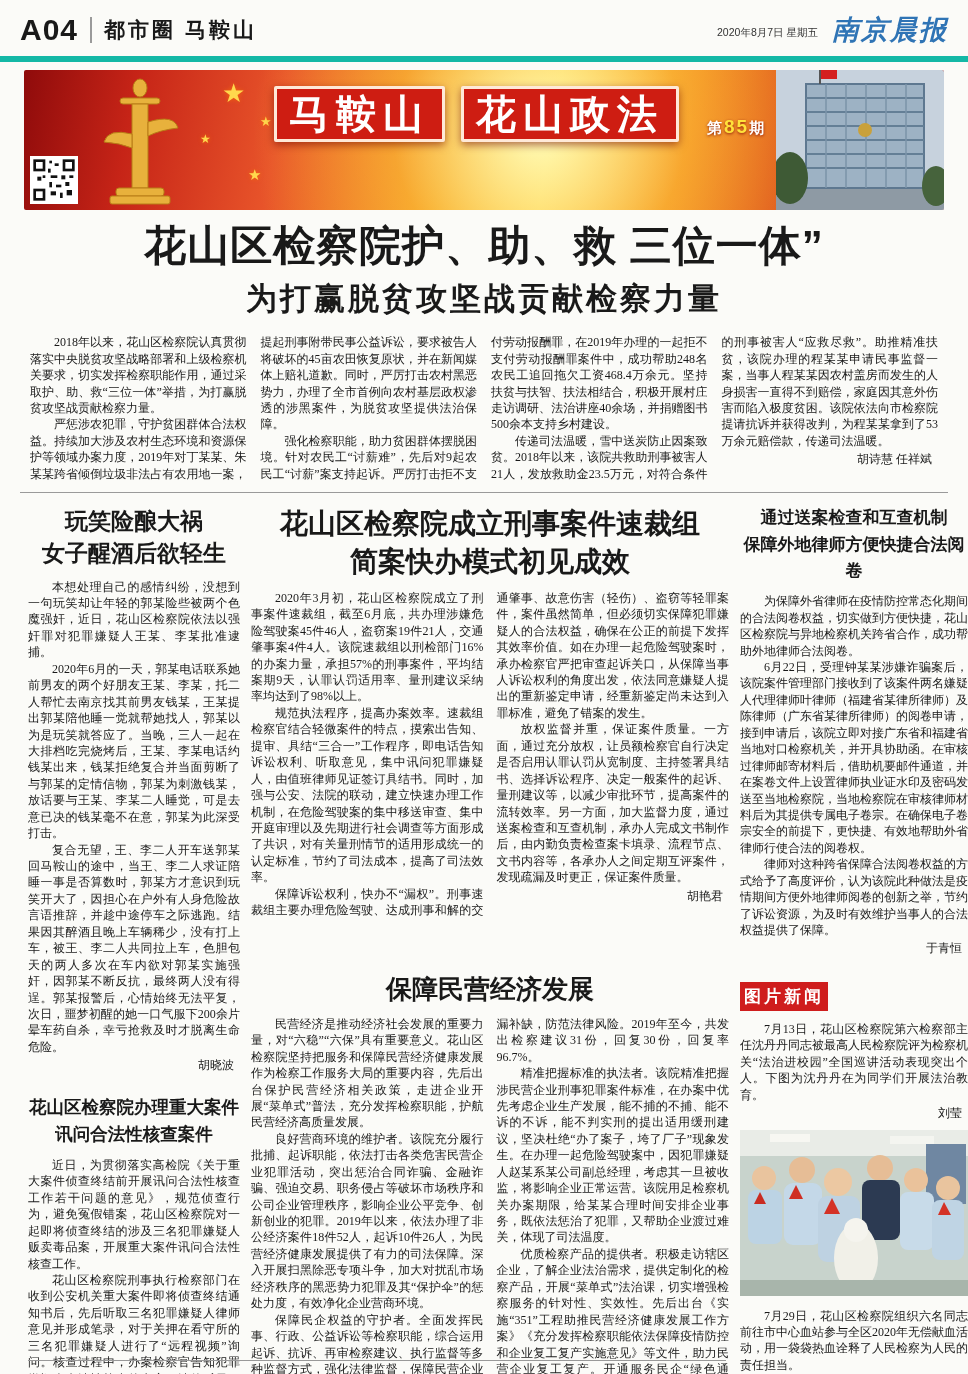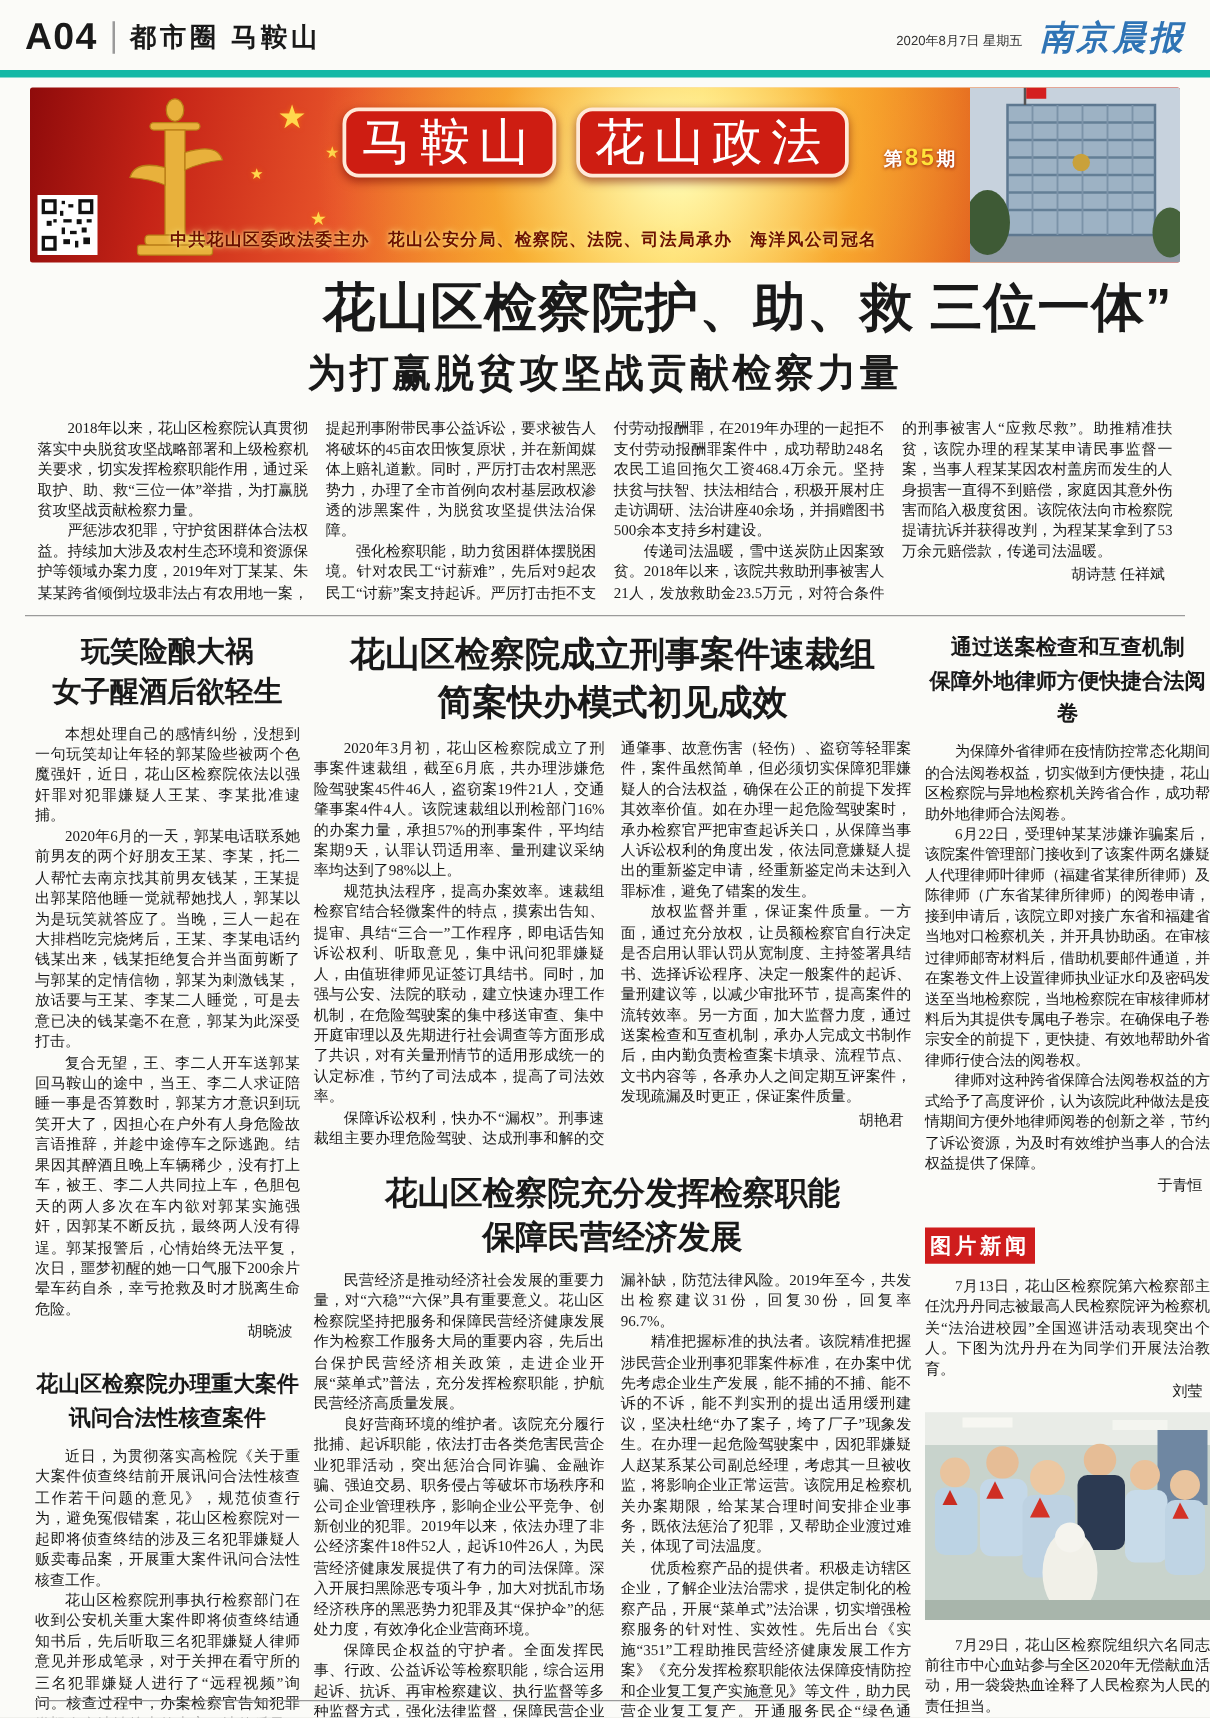--- a/index.html
+++ b/index.html
@@ -16,34 +16,34 @@
   .hdr .masthead{font-size:27px;font-weight:700;font-style:italic;color:#2f74b5;
                  font-family:"DejaVu Serif",serif;letter-spacing:2px;}
   
   .banner{position:relative;height:140px;margin:8px 24px 6px 24px;overflow:hidden;border-radius:2px;
           background:linear-gradient(100deg,#8f0b0b 0%,#c62417 12%,#e8542a 28%,#f59a1f 46%,#ffc83d 57%,#f2871e 72%,#d7411c 87%,#b31210 100%);}
   .banner::before{content:"";position:absolute;inset:0;
           background:radial-gradient(circle at 56% 45%,rgba(255,255,190,.95),rgba(255,210,70,.40) 28%,rgba(255,160,40,0) 55%);}
   .banner .star{position:absolute;color:#ffd84d;text-shadow:0 0 4px rgba(255,120,0,.7);}
   .b-title{position:absolute;left:250px;top:16px;display:flex;align-items:flex-end;gap:16px;}
   .tbox{display:inline-block;background:#ce1d12;color:#fff;font-family:"Liberation Sans",sans-serif;
-        font-weight:400;font-size:40px;line-height:1.15;padding:2px 12px;letter-spacing:7px;
-        border:3px solid #ffe9d8;border-radius:13px;box-shadow:0 3px 8px rgba(110,0,0,.55);}
+        font-weight:700;font-size:40px;line-height:1.15;padding:2px 12px;letter-spacing:7px;
+        border:3px solid #ffe9d8;border-radius:2px;box-shadow:0 3px 8px rgba(110,0,0,.55);}
   .issue{color:#fff;font-family:"Liberation Sans",sans-serif;font-weight:800;font-size:15px;
          padding-bottom:4px;letter-spacing:2px;text-shadow:0 1px 3px rgba(120,0,0,.8);margin-left:12px;}
   .issue .no{color:#ffe23a;font-size:19px;}
   .b-orgs{position:absolute;left:60px;right:190px;bottom:9px;text-align:center;
           font-family:"Liberation Sans",sans-serif;font-weight:800;font-size:13.5px;color:#6b0f00;
           letter-spacing:1px;text-shadow:0 0 6px rgba(255,235,140,.95),0 0 2px rgba(255,235,140,.95);}
   .b-qr{position:absolute;left:6px;top:86px;width:48px;height:48px;background:#fff;padding:2px;box-sizing:border-box;}
   .b-huabiao{position:absolute;left:66px;top:4px;}
   .b-building{position:absolute;right:0;top:0;width:168px;height:140px;}
   
   .lead{margin:12px 30px 0 30px;}
-  .lead h1{margin:0;text-align:right;font-family:"Liberation Sans",sans-serif;font-weight:900;
+  .lead h1{margin:0;text-align:center;font-family:"Liberation Sans",sans-serif;font-weight:900;
            font-size:42px;line-height:1.15;letter-spacing:1px;}
   .lead h2{margin:8px 0 0 0;text-align:center;font-family:"Liberation Sans",sans-serif;font-weight:800;
            font-size:31px;letter-spacing:3px;}
   .lead-body{margin-top:14px;column-count:4;column-gap:14px;}
   .body{font-size:12px;line-height:1.37;text-align:justify;}
   .body p{margin:0;text-indent:2em;}
   .byline{text-align:right;padding-right:6px;font-size:12px;margin-top:2px;}
   .midrule{margin:10px 20px 0 20px;border:none;border-top:1px solid #9a9a9a;}
   
   .lower{display:flex;gap:11px;margin:12px 6px 0 28px;}
@@ -127,21 +127,20 @@
         </g>
       </svg>
     </div>
 
     <div class="b-title">
       <span class="tbox">马鞍山</span>
       <span class="tbox">花山政法</span>
       <span class="issue"><span>第</span><span class="no">85</span><span>期</span></span>
     </div>
 
-    <div class="b-orgs">中共花山区委政法委主办　花山公安分局、检察院、法院、司法局承办　海洋风公司冠名</div>
 
     <div class="b-building">
       <svg width="168" height="140" viewBox="0 0 168 140">
         <rect width="168" height="140" fill="#c7d2dd"></rect>
         <rect x="0" y="110" width="168" height="30" fill="#8e9aa4"></rect>
         <rect x="30" y="14" width="118" height="104" fill="#9db2c4" stroke="#5e7890" stroke-width="2"></rect>
         <g stroke="#647f96" stroke-width="2">
           <line x1="30" y1="28" x2="148" y2="28"></line>
             <line x1="30" y1="42" x2="148" y2="42"></line>
           <line x1="30" y1="56" x2="148" y2="56"></line>
@@ -219,21 +218,21 @@
           <p>2020年3月初，花山区检察院成立了刑事案件速裁组，截至6月底，共办理涉嫌危险驾驶案45件46人，盗窃案19件21人，交通肇事案4件4人。该院速裁组以刑检部门16%的办案力量，承担57%的刑事案件，平均结案期9天，认罪认罚适用率、量刑建议采纳率均达到了98%以上。</p>
           <p>规范执法程序，提高办案效率。速裁组检察官结合轻微案件的特点，摸索出告知、提审、具结“三合一”工作程序，即电话告知诉讼权利、听取意见，集中讯问犯罪嫌疑人，由值班律师见证签订具结书。同时，加强与公安、法院的联动，建立快速办理工作机制，在危险驾驶案的集中移送审查、集中开庭审理以及先期进行社会调查等方面形成了共识，对有关量刑情节的适用形成统一的认定标准，节约了司法成本，提高了司法效率。</p>
           <p>保障诉讼权利，快办不“漏权”。刑事速裁组主要办理危险驾驶、达成刑事和解的交通肇事、故意伤害（轻伤）、盗窃等轻罪案件，案件虽然简单，但必须切实保障犯罪嫌疑人的合法权益，确保在公正的前提下发挥其效率价值。如在办理一起危险驾驶案时，承办检察官严把审查起诉关口，从保障当事人诉讼权利的角度出发，依法同意嫌疑人提出的重新鉴定申请，经重新鉴定尚未达到入罪标准，避免了错案的发生。</p>
           <p>放权监督并重，保证案件质量。一方面，通过充分放权，让员额检察官自行决定是否启用认罪认罚从宽制度、主持签署具结书、选择诉讼程序、决定一般案件的起诉、量刑建议等，以减少审批环节，提高案件的流转效率。另一方面，加大监督力度，通过送案检查和互查机制，承办人完成文书制作后，由内勤负责检查案卡填录、流程节点、文书内容等，各承办人之间定期互评案件，发现疏漏及时更正，保证案件质量。</p>
           <div class="byline">胡艳君</div>
         </div>
       </div>
 
       <div class="art">
         <h3 class="atitle t-d">
-          <span>花山区检察院充分发挥检察职能</span><br>
+          <br>
           <span>保障民营经济发展</span>
         </h3>
         <div class="body cols2">
           <p>民营经济是推动经济社会发展的重要力量，对“六稳”“六保”具有重要意义。花山区检察院坚持把服务和保障民营经济健康发展作为检察工作服务大局的重要内容，先后出台保护民营经济相关政策，走进企业开展“菜单式”普法，充分发挥检察职能，护航民营经济高质量发展。</p>
           <p>良好营商环境的维护者。该院充分履行批捕、起诉职能，依法打击各类危害民营企业犯罪活动，突出惩治合同诈骗、金融诈骗、强迫交易、职务侵占等破坏市场秩序和公司企业管理秩序，影响企业公平竞争、创新创业的犯罪。2019年以来，依法办理了非公经济案件18件52人，起诉10件26人，为民营经济健康发展提供了有力的司法保障。深入开展扫黑除恶专项斗争，加大对扰乱市场经济秩序的黑恶势力犯罪及其“保护伞”的惩处力度，有效净化企业营商环境。</p>
           <p>保障民企权益的守护者。全面发挥民事、行政、公益诉讼等检察职能，综合运用起诉、抗诉、再审检察建议、执行监督等多种监督方式，强化法律监督，保障民营企业合法权益。据悉，该院今年办理的某建设集团公司与他人的两起劳务合同纠纷案件，依法为民营企业挽回了18万元经济损失。同时，该院主动出击，积极探索民营企业犯罪预防新模式，针对办案中发现的管理漏洞和制度缺陷，积极发出检察建议，帮助企业查漏补缺，防范法律风险。2019年至今，共发出检察建议31份，回复30份，回复率96.7%。</p>
           <p>精准把握标准的执法者。该院精准把握涉民营企业刑事犯罪案件标准，在办案中优先考虑企业生产发展，能不捕的不捕、能不诉的不诉，能不判实刑的提出适用缓刑建议，坚决杜绝“办了案子，垮了厂子”现象发生。在办理一起危险驾驶案中，因犯罪嫌疑人赵某系某公司副总经理，考虑其一旦被收监，将影响企业正常运营。该院用足检察机关办案期限，给某某合理时间安排企业事务，既依法惩治了犯罪，又帮助企业渡过难关，体现了司法温度。</p>
           <p>优质检察产品的提供者。积极走访辖区企业，了解企业法治需求，提供定制化的检察产品，开展“菜单式”法治课，切实增强检察服务的针对性、实效性。先后出台《实施“351”工程助推民营经济健康发展工作方案》《充分发挥检察职能依法保障疫情防控和企业复工复产实施意见》等文件，助力民营企业复工复产。开通服务民企“绿色通道”，与花山区工商业联合会签订关于建立健全沟通联系机制的会签文件，明确涉及民营企业案件快速办理、定期会商、推进矛盾化解、推进维权援助等七项工作机制，凝聚护航民企发展合力。</p>
 
         </div>

